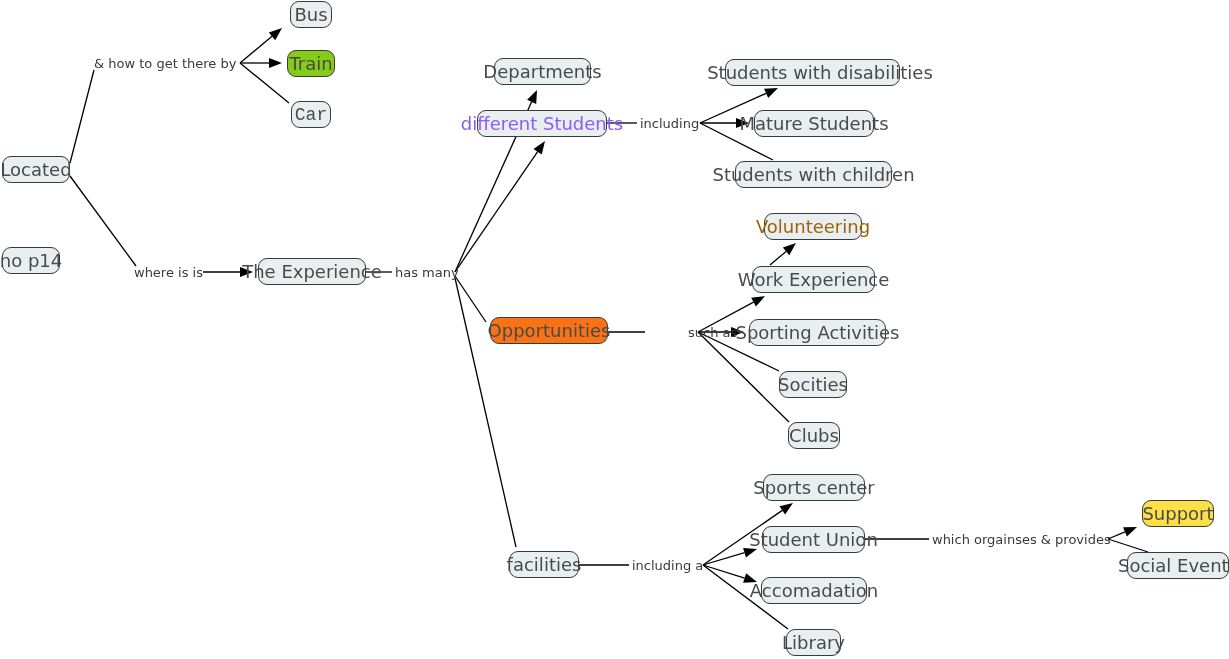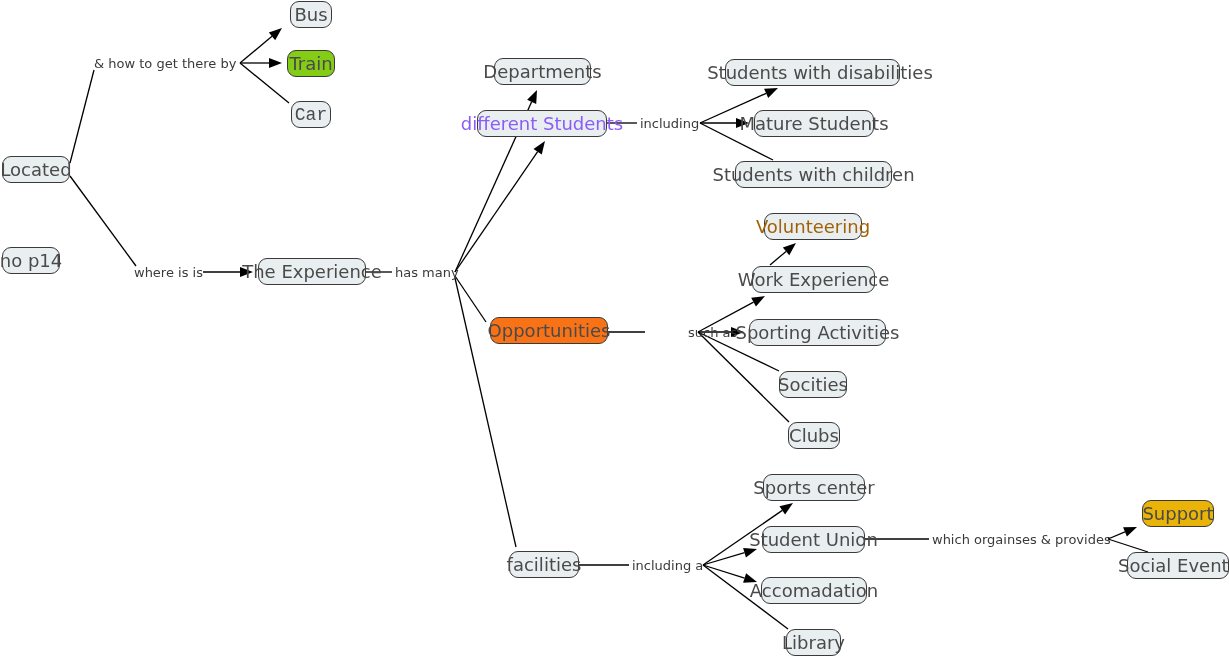--- a/index.html
+++ b/index.html
@@ -170,20 +170,20 @@
       </div>
       <div class="node" style="left: 762px; top: 526px; width: 103px; height: 27px; background: rgb(233, 239, 241); border-color: rgb(58, 58, 58); color: rgb(74, 74, 74);">
         <span>Student Union</span>
       </div>
       <div class="node" style="left: 761px; top: 577px; width: 106px; height: 27px; background: rgb(233, 239, 241); border-color: rgb(58, 58, 58); color: rgb(74, 74, 74);">
         <span>Accomadation</span>
       </div>
       <div class="node" style="left: 786px; top: 629px; width: 55px; height: 27px; background: rgb(233, 239, 241); border-color: rgb(58, 58, 58); color: rgb(74, 74, 74);">
         <span>Library</span>
       </div>
-      <div class="node" style="left: 1142px; top: 500px; width: 72px; height: 27px; background: #eab308; border-color: rgb(58, 58, 58); color: rgb(74, 74, 74);">
+      <div class="node" style="left: 1142px; top: 500px; width: 72px; height: 27px; background: #fde047; border-color: rgb(58, 58, 58); color: rgb(74, 74, 74);">
         <span>Support</span>
       </div>
       <div class="node" style="left: 1127px; top: 552px; width: 102px; height: 27px; background: rgb(233, 239, 241); border-color: rgb(58, 58, 58); color: rgb(74, 74, 74);">
         <span>Social Events</span>
       </div>
     </div>
 </div>
 
 </body></html>

